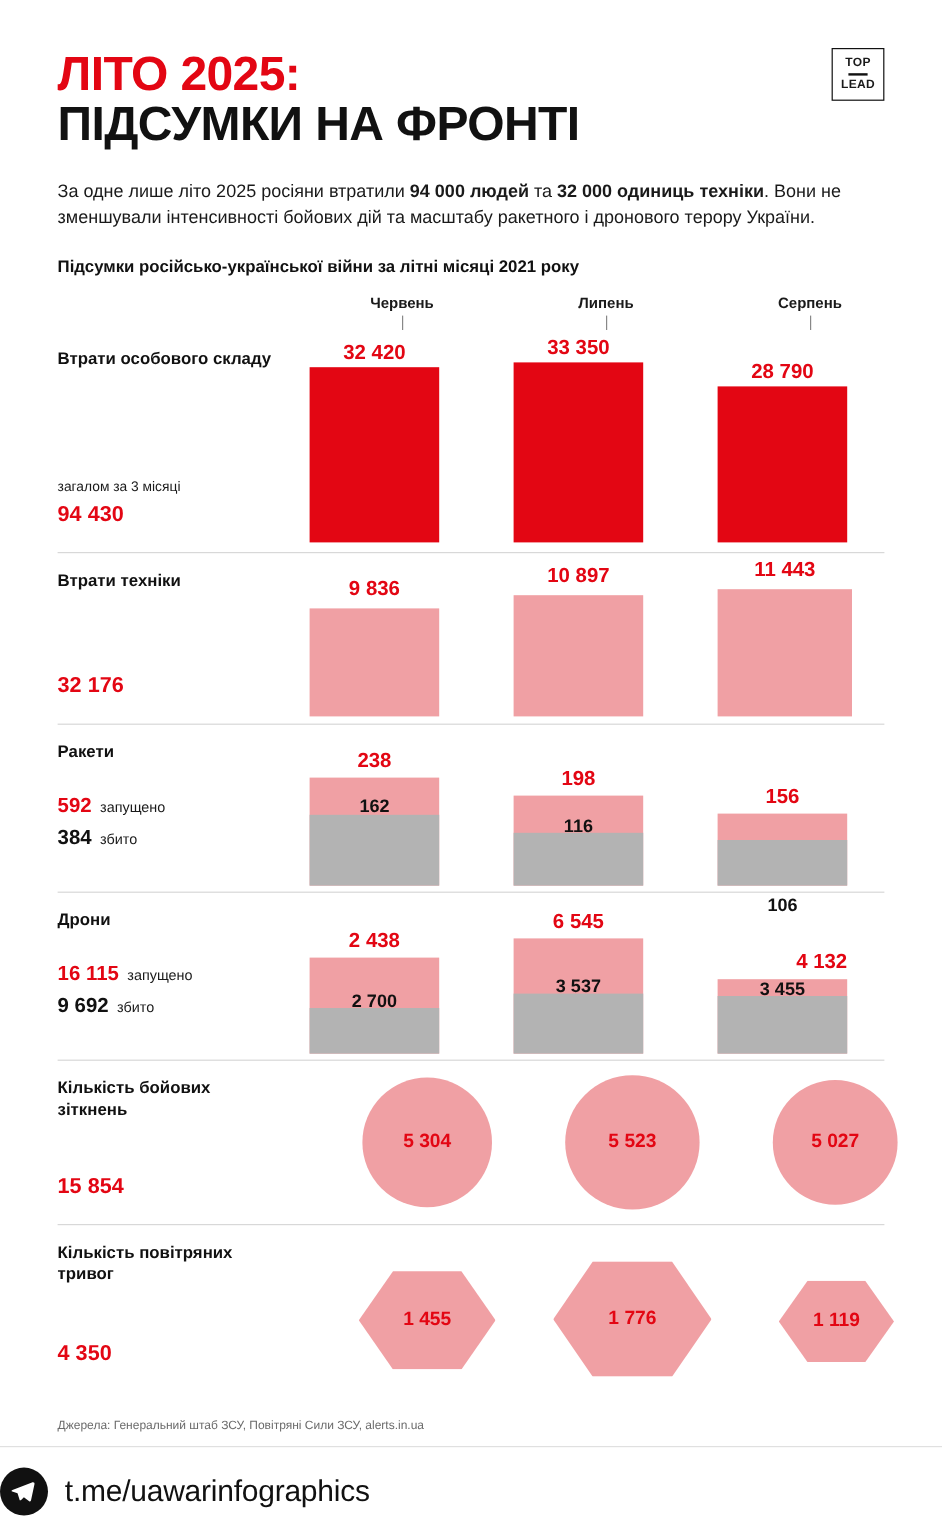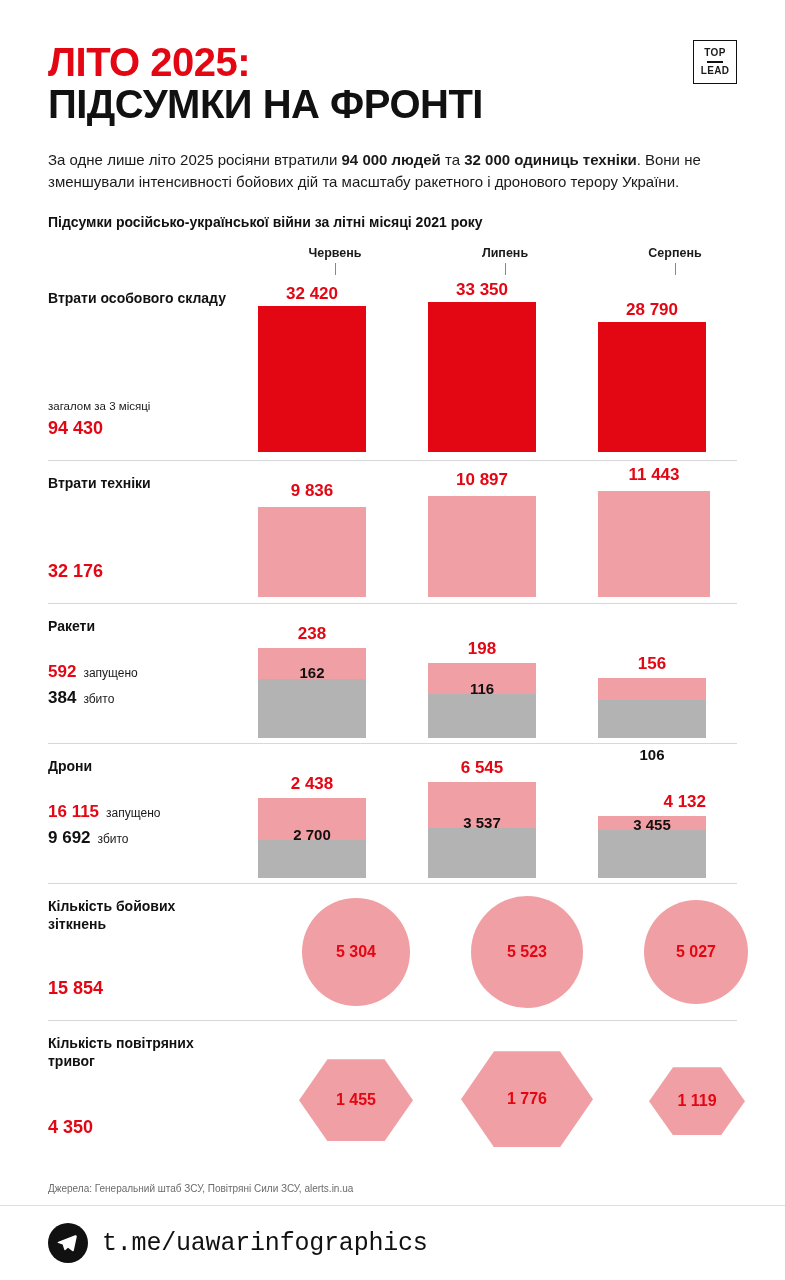--- a/index.html
+++ b/index.html
@@ -204,23 +204,21 @@
   }
   .footer {
     position: absolute;
     left: 0;
     top: 1205px;
     width: 785px;
     height: 75px;
     border-top: 1px solid #e0e0e0;
     display: flex;
     align-items: center;
-    padding-left: 48px;
     gap: 14px;
-    font-family: Liberation Mono, monospace;
   }
   .tg {
     width: 40px;
     height: 40px;
     border-radius: 50%;
     background: #111;
     display: flex;
     align-items: center;
     justify-content: center;
   }

